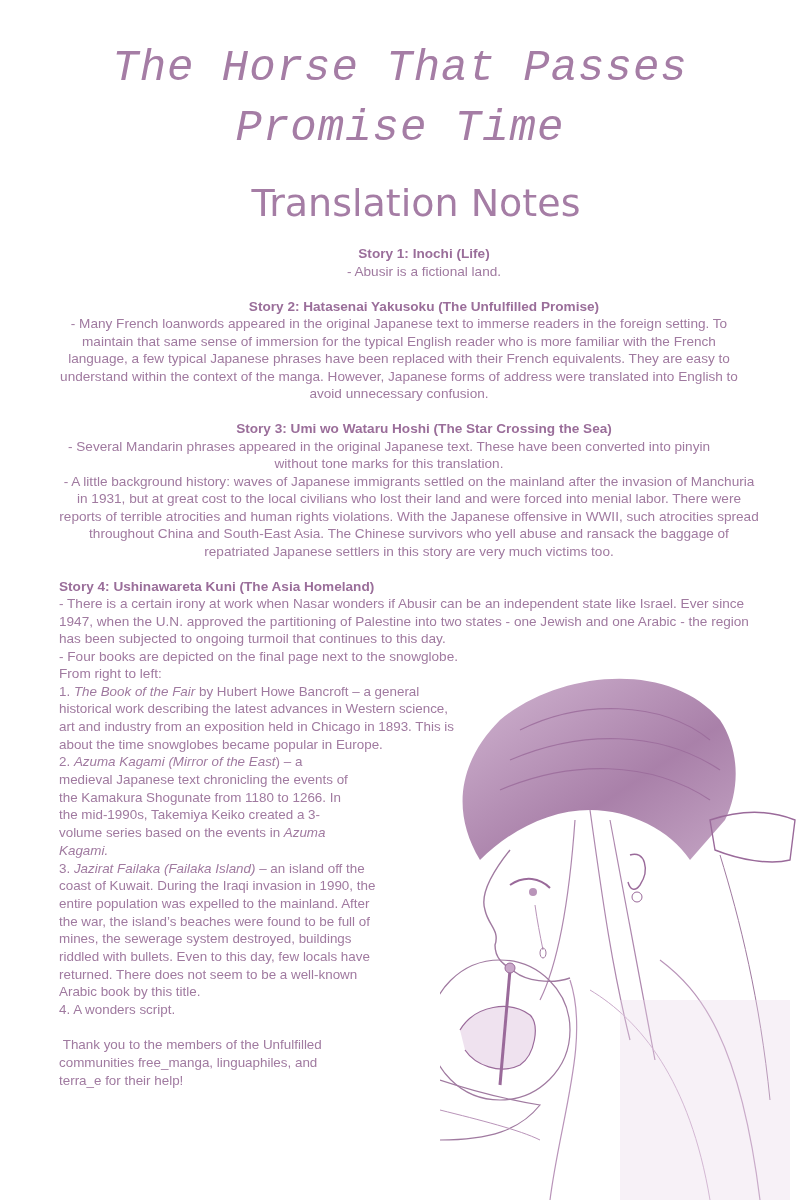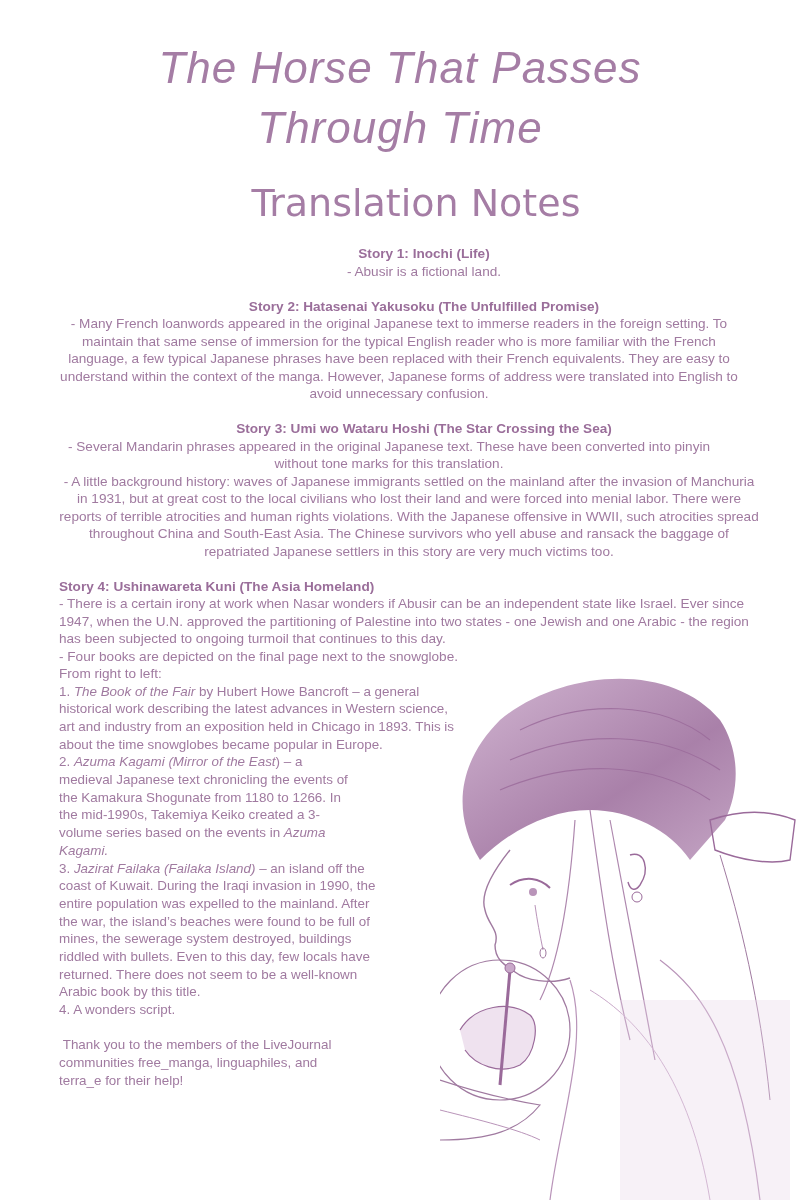--- a/index.html
+++ b/index.html
@@ -5,21 +5,21 @@
   html, body { margin: 0; padding: 0; }
   body {
     width: 800px; height: 1200px; overflow: hidden;
     background: #ffffff; position: relative;
     color: #9a6f9a;
     font-family: "Liberation Sans", sans-serif;
   }
   .title {
     position: absolute; left: 0; width: 800px; top: 38px;
     text-align: center;
-    font-family: Liberation Sans, sans-serif;
+    font-family: Liberation Mono, monospace;
     font-style: italic;
     font-size: 44px; line-height: 60px;
     color: #a57da5;
     letter-spacing: 1px;
   }
   .subtitle {
     position: absolute; left: 16px; width: 800px; top: 184px;
     text-align: center;
     font-family: "DejaVu Sans", sans-serif;
     font-size: 38px; line-height: 38px;
@@ -42,21 +42,21 @@
   .illustration {
     position: absolute; left: 440px; top: 660px; width: 360px; height: 540px;
     z-index: 1;
   }
 </style>
 </head>
 <body>
 
 <div class="title">
   <div>The Horse That Passes</div>
-  <div>Through Time</div>
+  <div>Promise Time</div>
 </div>
 <div class="subtitle">Translation Notes</div>
 
 <div class="notes">
   <div class="story">
     <div class="story-heading">Story 1: Inochi (Life)</div>
     <div>- Abusir is a fictional land.</div>
   </div>
   <div class="story">
     <div class="story-heading">Story 2: Hatasenai Yakusoku (The Unfulfilled Promise)</div>
@@ -71,21 +71,21 @@
     <div class="story-heading">Story 4:  Ushinawareta Kuni (The Asia Homeland)</div>
     <div style="width:700px">- There is a certain irony at work when Nasar wonders if Abusir can be an independent state like Israel. Ever since 1947, when the U.N. approved the partitioning of Palestine into two states - one Jewish and one Arabic - the region has been subjected to ongoing turmoil that continues to this day.</div>
     <div>- Four books are depicted on the final page next to the snowglobe.</div>
     <div>From right to left:</div>
     <div class="books">
       <div><span>1. </span><em>The Book of the Fair</em><span> by Hubert Howe Bancroft – a general historical work describing the latest advances in Western science, art and industry from an exposition held in Chicago in 1893. This is about the time snowglobes became popular in Europe.</span></div>
       <div style="width:300px"><span>2. </span><em>Azuma Kagami (Mirror of the East</em><span>) – a medieval Japanese text chronicling the events of the Kamakura Shogunate from 1180 to 1266. In the mid-1990s, Takemiya Keiko created a 3-volume series based on the events in </span><em>Azuma Kagami.</em></div>
       <div style="width:330px"><span>3. </span><em>Jazirat Failaka (Failaka Island)</em><span> – an island off the coast of Kuwait. During the Iraqi invasion in 1990, the entire population was expelled to the mainland. After the war, the island’s beaches were found to be full of mines, the sewerage system destroyed, buildings riddled with bullets. Even to this day, few locals have returned. There does not seem to be a well-known Arabic book by this title.</span></div>
       <div><span>4. </span><span>A wonders script.</span></div>
     </div>
-    <div class="thanks" style="width:300px;white-space:pre-wrap"> Thank you to the members of the LiveJournal communities free_manga, linguaphiles, and terra_e for their help!</div>
+    <div class="thanks" style="width:300px;white-space:pre-wrap"> Thank you to the members of the Unfulfilled communities free_manga, linguaphiles, and terra_e for their help!</div>
   </div>
 </div>
 
 <div class="illustration">
   <svg width="360" height="540" viewBox="0 0 360 540">
     <defs>
       <linearGradient id="hair" x1="0" y1="0" x2="1" y2="1">
         <stop offset="0" stop-color="#c9a8c9"></stop>
         <stop offset="0.6" stop-color="#9a6a9a"></stop>
         <stop offset="1" stop-color="#b994b9"></stop>

